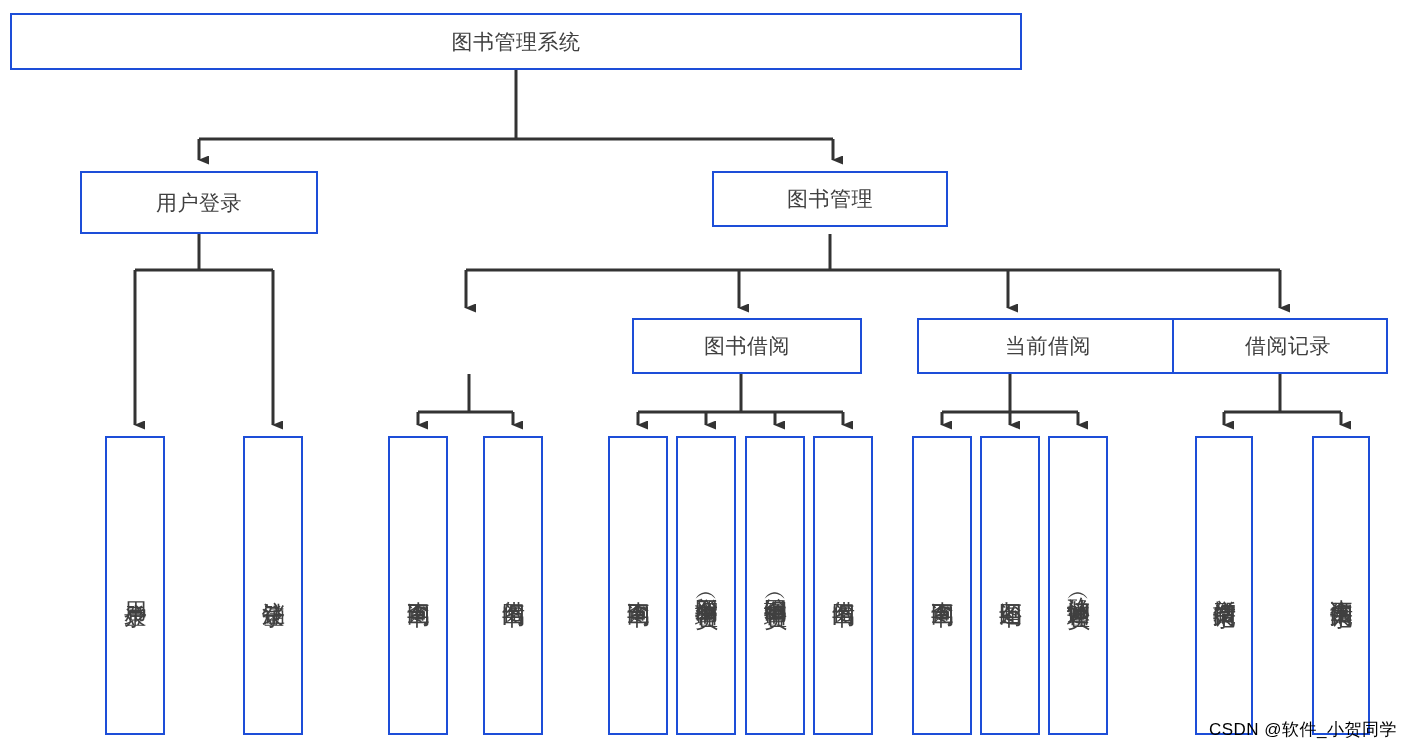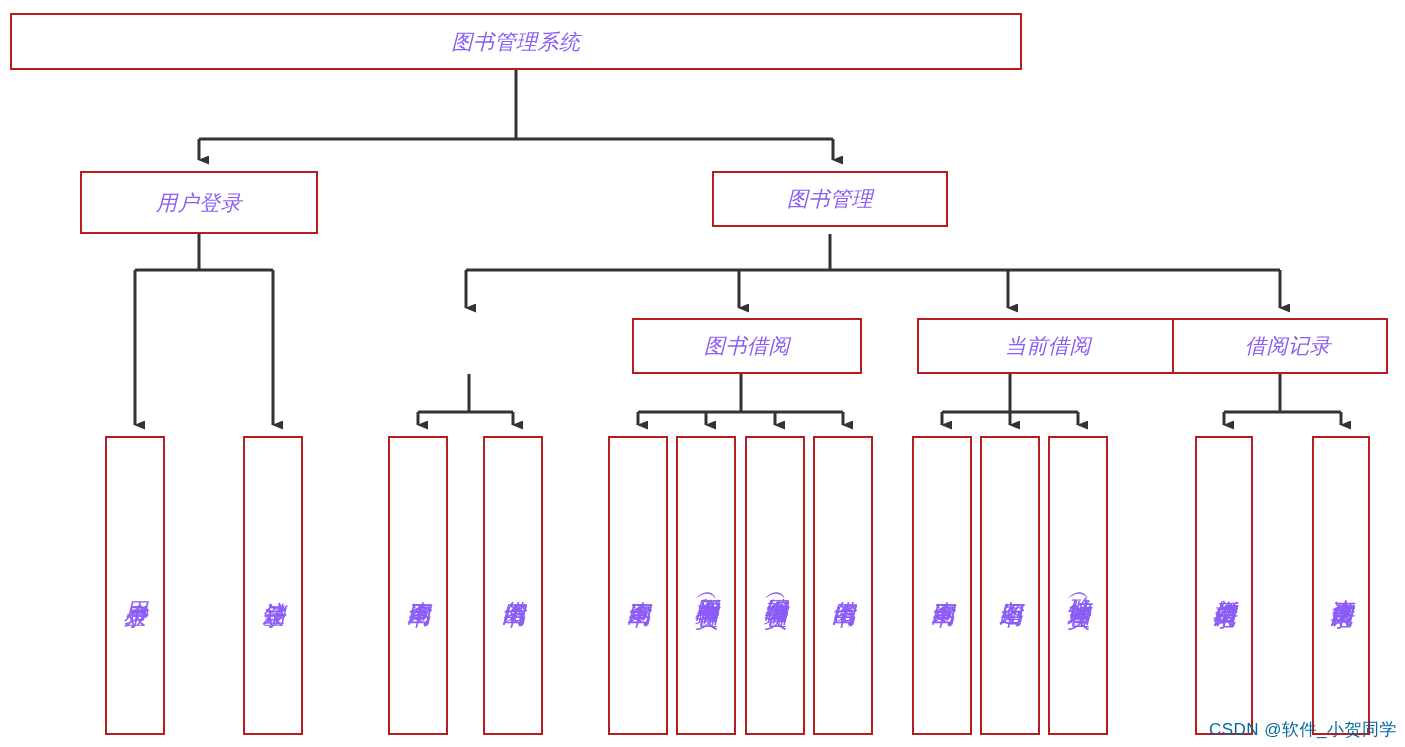--- a/index.html
+++ b/index.html
@@ -20,48 +20,47 @@
   #edges {
     position: absolute;
     left: 0;
     top: 0;
     width: 1405px;
     height: 747px;
   }
   .node {
     position: absolute;
     box-sizing: border-box;
-    border: 2px solid #b91c1c;
+    border: 2px solid #1d4ed8;
     background: #ffffff;
-    color: #8b5cf6;
+    color: #404040;
     display: flex;
     align-items: center;
     justify-content: center;
     text-align: center;
     z-index: 2;
-    font-style: italic;
   }
   .node.h {
     font-size: 21px;
     letter-spacing: 0.5px;
   }
   .node.v {
     writing-mode: vertical-rl;
     text-orientation: upright;
     font-size: 23px;
     line-height: 1.12;
     letter-spacing: 1.5px;
     padding: 6px 0;
   }
   #watermark {
     position: absolute;
     right: 8px;
     bottom: 6px;
     font-size: 17px;
-    color: #0369a1;
+    color: #000000;
     letter-spacing: 0.5px;
     z-index: 3;
     white-space: nowrap;
   }
 </style>
 </head>
 <body>
 
 <div id="canvas">
 

